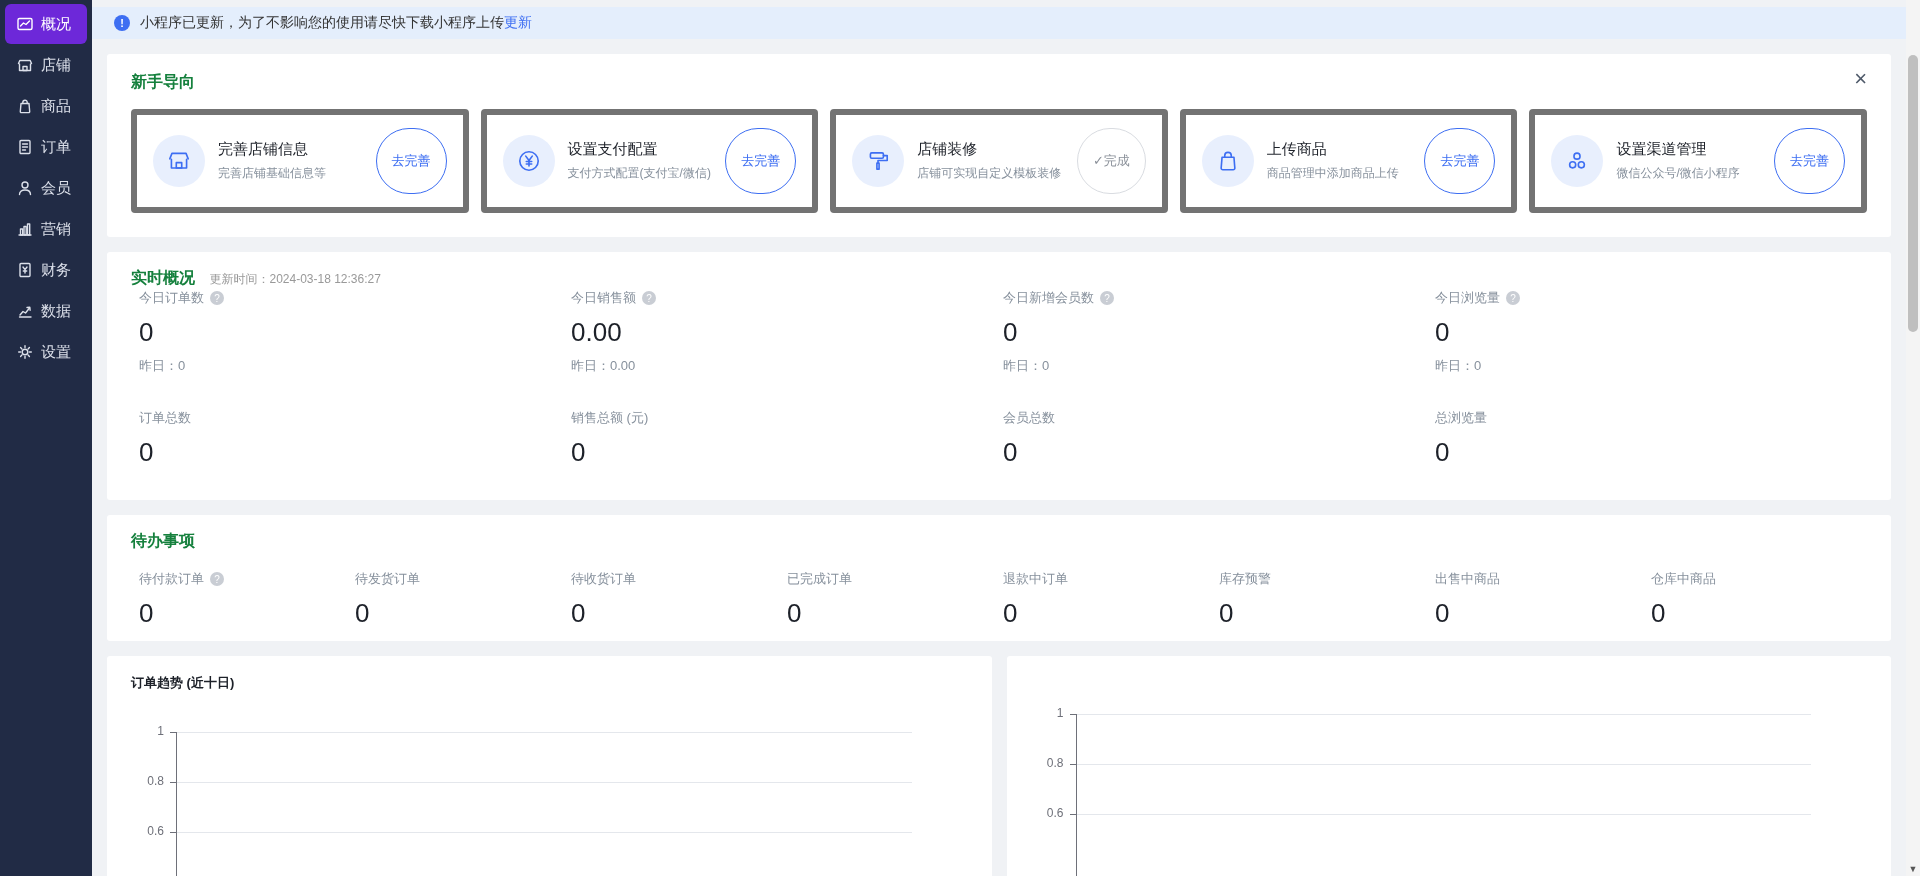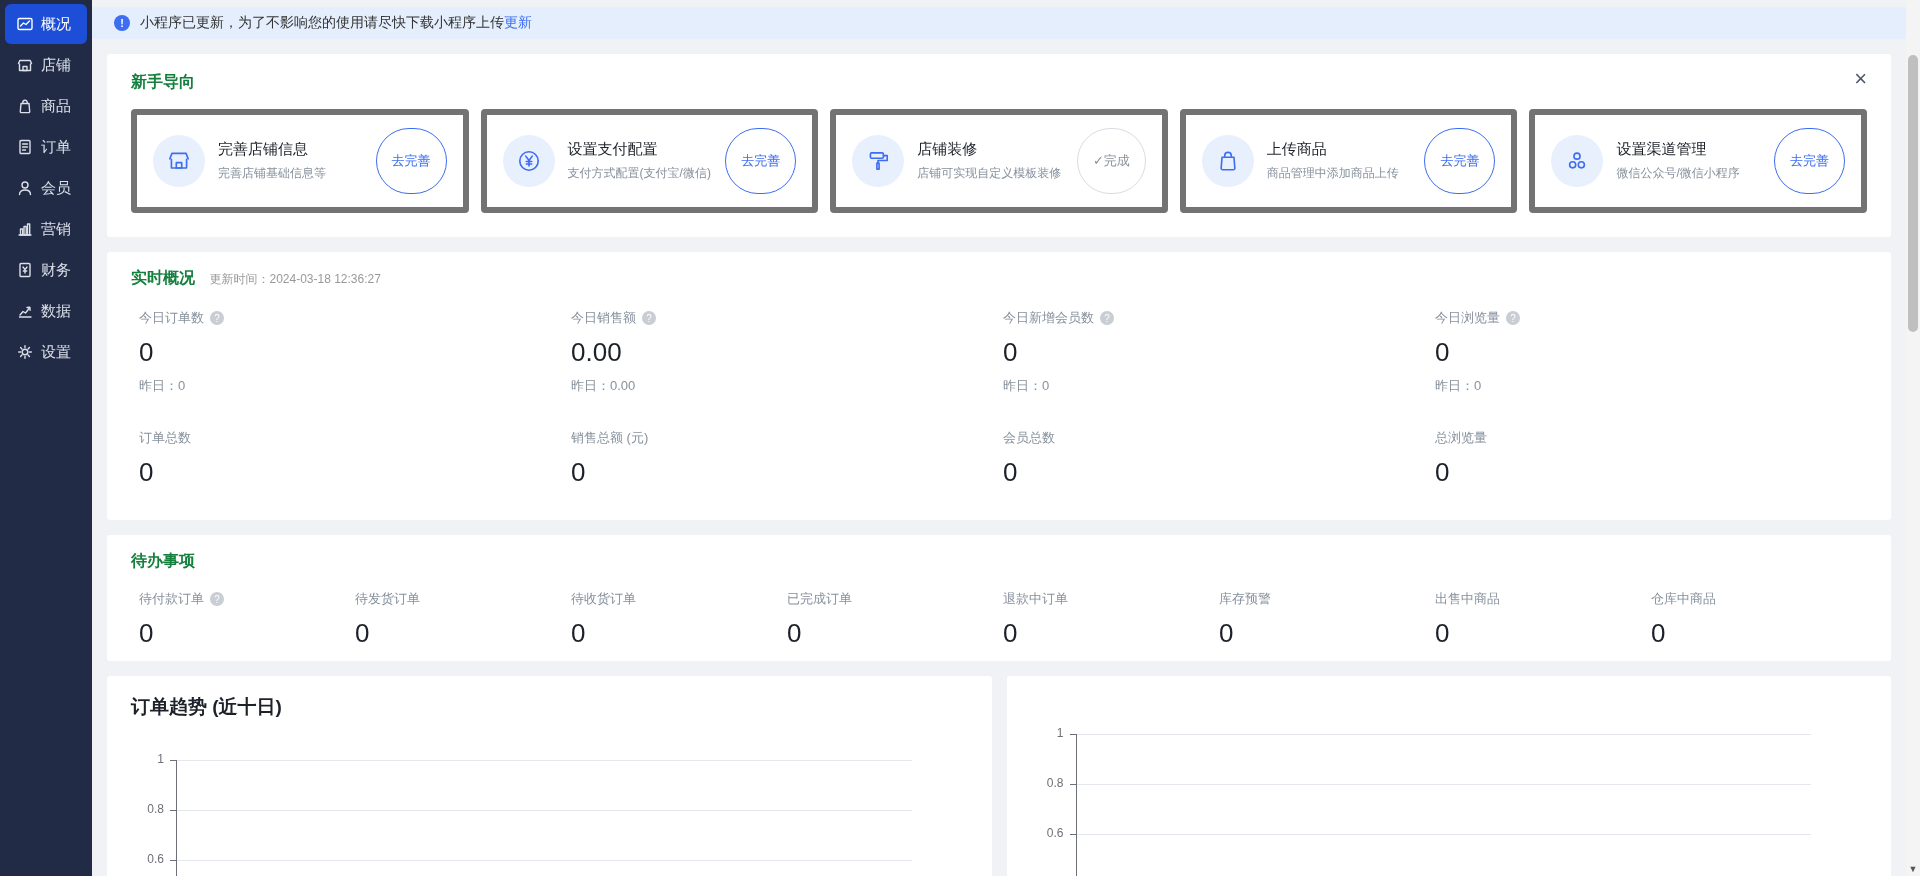--- a/index.html
+++ b/index.html
@@ -4,21 +4,21 @@
 <style>
   * { margin:0; padding:0; box-sizing:border-box; }
   html,body { width:1920px; height:876px; overflow:hidden; }
   body { font-family:"Liberation Sans","DejaVu Sans",sans-serif; background:#F0F2F5; color:#1D2129; }
   #app { display:flex; width:1920px; height:876px; position:relative; overflow:hidden; }
 
   
   .sidebar { width:92px; flex:none; background:#212B45; height:100%; padding-top:3px; }
   .side-item { height:40px; margin:1px 5px; display:flex; align-items:center; gap:7px;
                padding-left:11px; color:#DCE0EA; font-size:15px; border-radius:6px; cursor:pointer; }
-  .side-item.active { background:#1d4ed8; color:#FFFFFF; }
+  .side-item.active { background:#6d28d9; color:#FFFFFF; }
   .side-item svg { flex:none; }
 
   
   .main { flex:1; height:100%; overflow:hidden; margin-right:14px; }
   .notice { margin-top:7px; height:32px; background:#E4EEFC; display:flex; align-items:center;
             padding-left:22px; font-size:14px; color:#333; }
   .notice .info-dot { width:16px; height:16px; border-radius:50%; background:#3D6EF2; color:#fff;
             font-size:11px; font-weight:bold; display:inline-flex; align-items:center; justify-content:center;
             margin-right:10px; flex:none; }
   .notice a { color:#3D6EF2; text-decoration:none; cursor:pointer; }
@@ -35,34 +35,34 @@
   .gcard { flex:1; border:6px solid #737373; border-radius:4px; padding:13px 16px; display:flex; align-items:center; gap:13px; background:#fff; }
   .gicon { width:52px; height:52px; border-radius:50%; background:#E8EFFD; display:flex; align-items:center; justify-content:center; flex:none; }
   .gtext { flex:1; min-width:0; }
   .gtitle { font-size:15px; color:#1D2129; font-weight:500; white-space:nowrap; }
   .gsub { font-size:12px; color:#86909C; margin-top:6px; white-space:nowrap; overflow:hidden; }
   .pill { border:1px solid #3D6EF2; color:#3D6EF2; background:#fff; border-radius:999px;
           font-size:13px; padding:23px 15px; cursor:pointer; white-space:nowrap; flex:none; }
   .pill.done { border-color:#D9DCE1; color:#8A9099; cursor:default; }
 
   
-  .stat-grid { display:grid; grid-template-columns:repeat(4,1fr); row-gap:34px; margin-top:20px; padding-left:8px; }
+  .stat-grid { display:grid; grid-template-columns:repeat(4,1fr); row-gap:34px; padding-left:8px; }
   .todo-grid { display:grid; grid-template-columns:repeat(8,1fr); margin-top:18px; padding-left:8px; }
   .stat-label { font-size:13px; color:#86909C; display:flex; align-items:center; gap:6px; }
   .stat-value { font-size:26px; color:#1D2129; font-weight:500; margin-top:10px; }
   .stat-sub { font-size:13px; color:#86909C; margin-top:9px; }
   .help { width:14px; height:14px; border-radius:50%; background:#C9CDD4; color:#fff; font-size:10px;
           display:inline-flex; align-items:center; justify-content:center; cursor:pointer; flex:none; }
   .realtime { padding-bottom:32px; }
   .todo-panel { padding-bottom:12px; }
 
   
   .charts-row { display:flex; gap:15px; margin-top:15px; }
   .chart-panel { flex:1; background:#fff; border-radius:3px; padding:18px 24px; height:400px; }
-  .chart-title { font-size:19px; font-weight:bold; color:#1D2129; }
+  .chart-title { font-size:13px; font-weight:bold; color:#1D2129; }
   .chart-area { position:relative; height:260px; margin-top:40px; margin-right:56px; }
   .gridline { position:absolute; left:45px; right:0; height:1px; background:#E4E7EC; }
   .tickmark { position:absolute; left:39px; width:6px; height:1px; background:#6E7079; }
   .ticklabel { position:absolute; left:0; width:33px; text-align:right; font-size:12px; color:#6E7079; }
   .yaxis { position:absolute; left:45px; top:0; height:250px; width:1px; background:#6E7079; }
 
   
   .scrollbar { position:absolute; right:0; top:0; width:14px; height:100%; background:#F4F4F4; }
   .scroll-thumb { position:absolute; left:2px; width:10px; top:55px; height:277px; background:#BFBFBF; border-radius:5px; cursor:pointer; }
   .scroll-arrow { position:absolute; bottom:2px; left:0; width:14px; text-align:center; font-size:9px; color:#555; cursor:pointer; }

